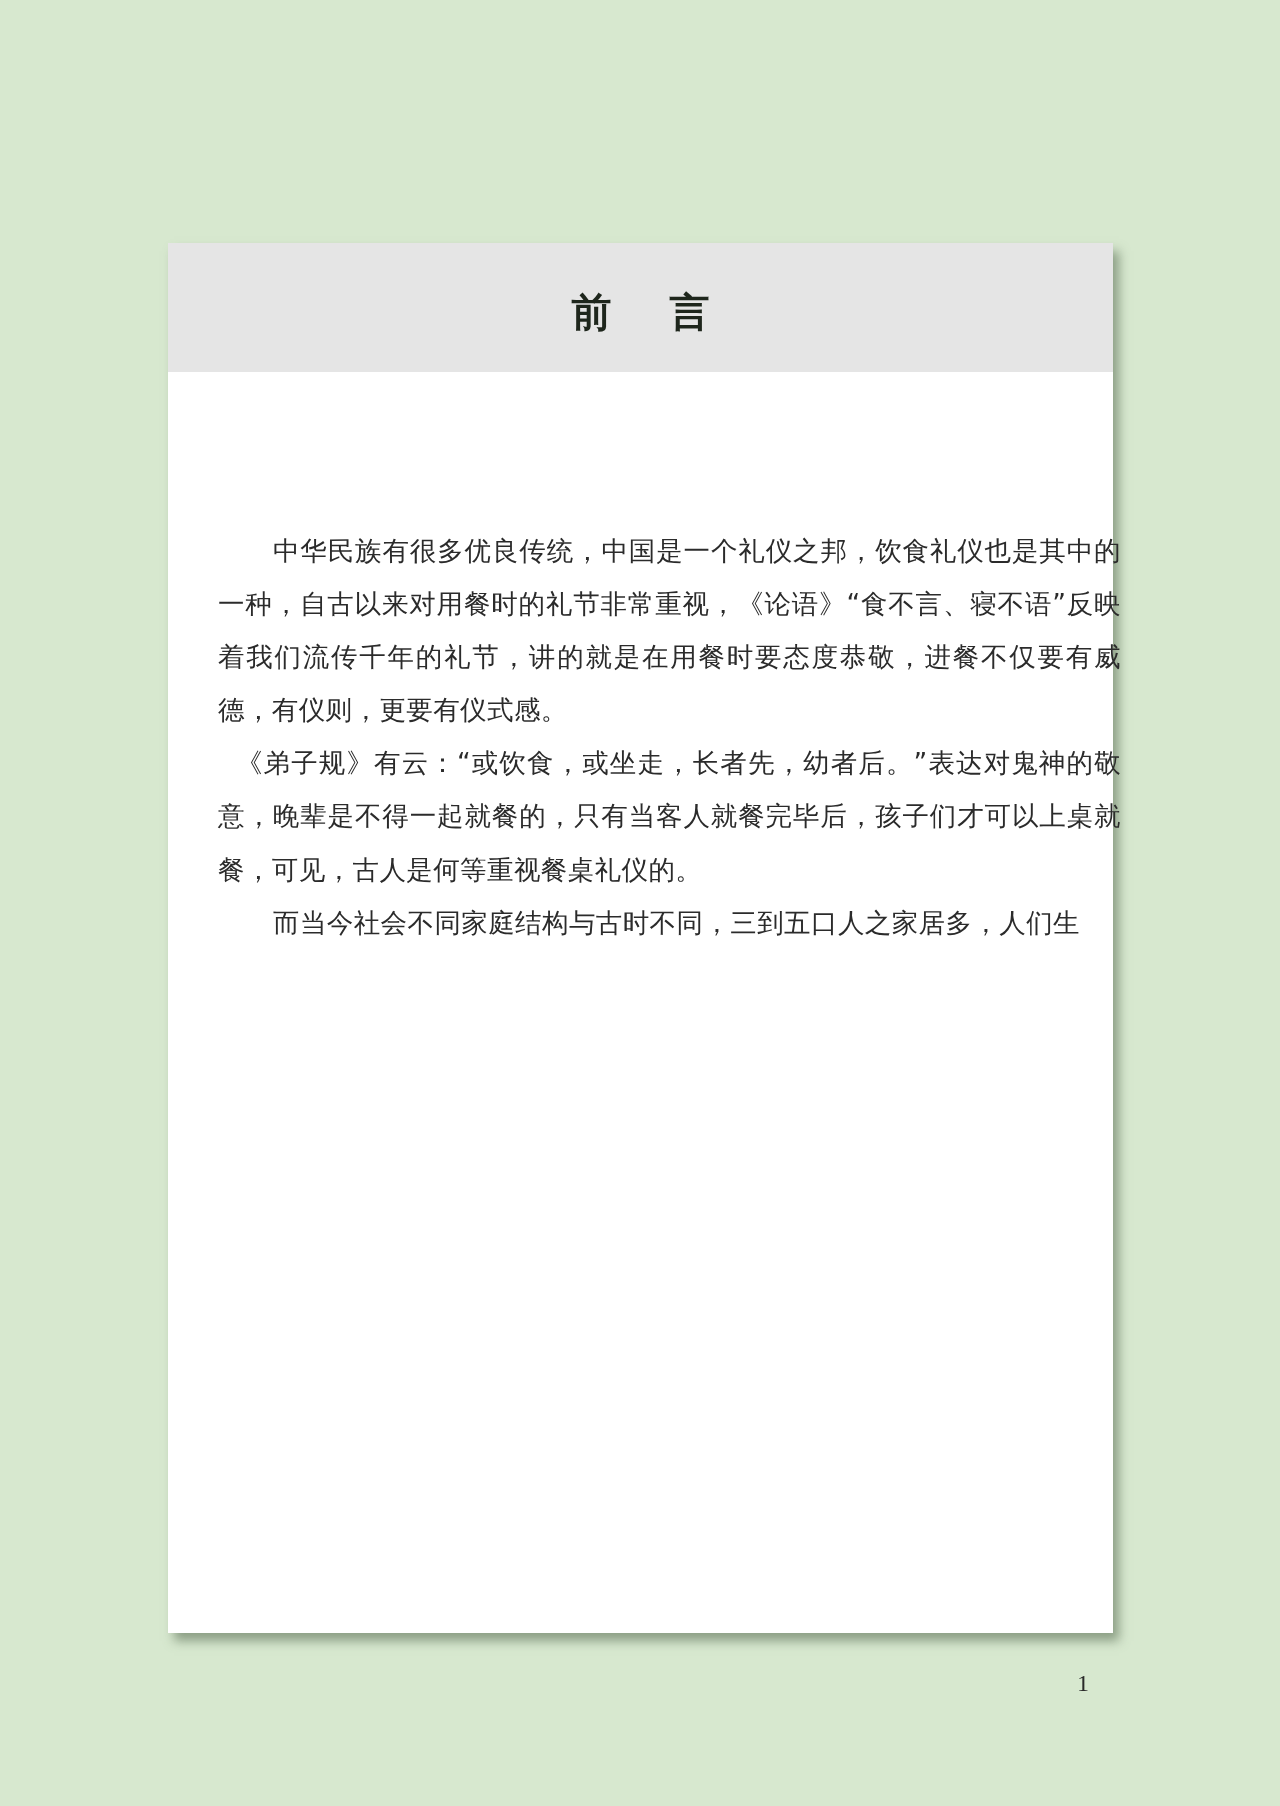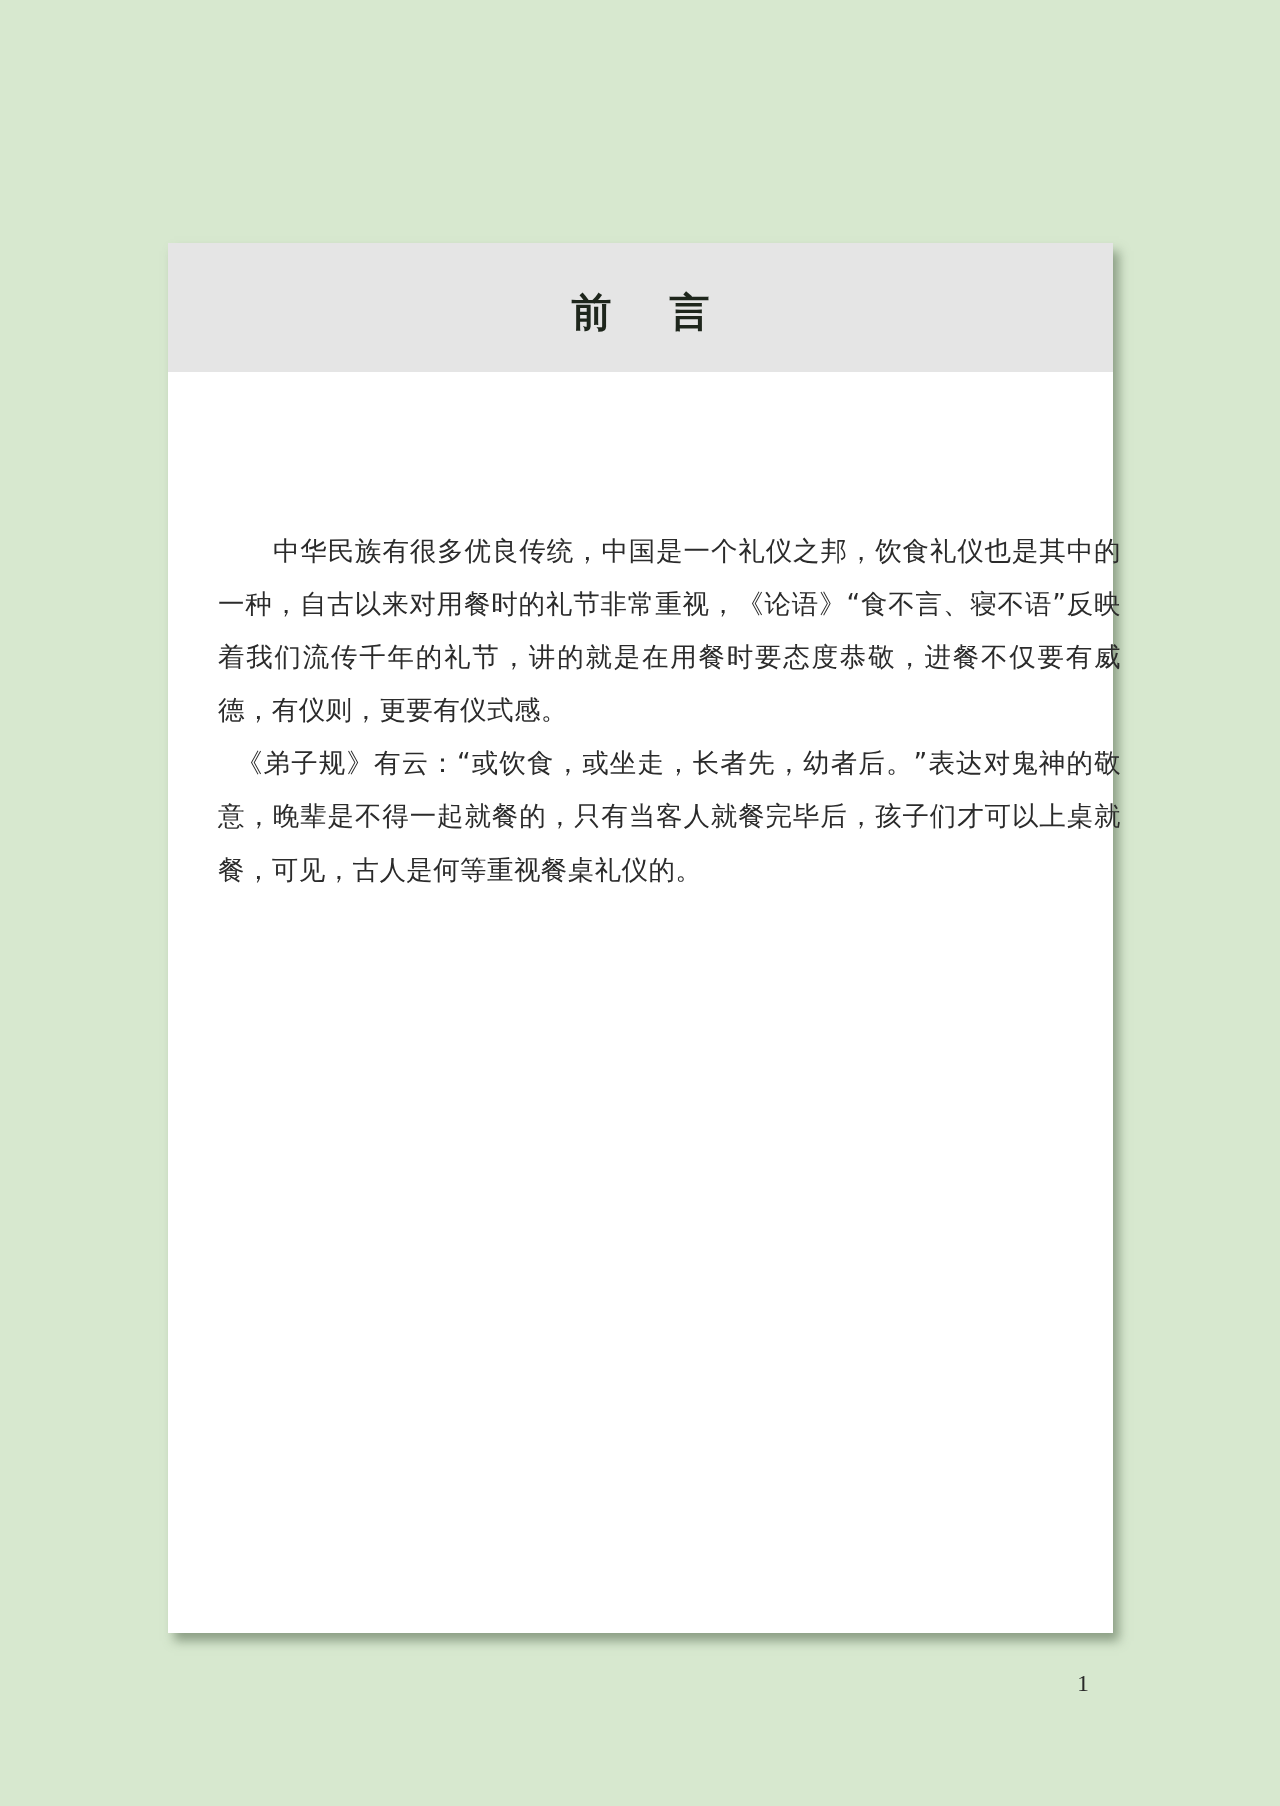--- a/index.html
+++ b/index.html
@@ -76,16 +76,17 @@
 </head>
 <body>
 
 <div class="card">
   <div class="card-header">
     <div class="card-title">前 言</div>
   </div>
   <div class="card-body">
     <p class="para indent">中华民族有很多优良传统，中国是一个礼仪之邦，饮食礼仪也是其中的一种，自古以来对用餐时的礼节非常重视，《论语》“食不言、寝不语”反映着我们流传千年的礼节，讲的就是在用餐时要态度恭敬，进餐不仅要有威德，有仪则，更要有仪式感。</p>
     <p class="para indent-small">《弟子规》有云：“或饮食，或坐走，长者先，幼者后。”表达对鬼神的敬意，晚辈是不得一起就餐的，只有当客人就餐完毕后，孩子们才可以上桌就餐，可见，古人是何等重视餐桌礼仪的。</p>
+    <p class="para indent">而当今社会不同家庭结构与古时不同，三到五口人之家居多，人们生</p>
   </div>
 </div>
 
 <div class="page-number">1</div>
 
 </body></html>

